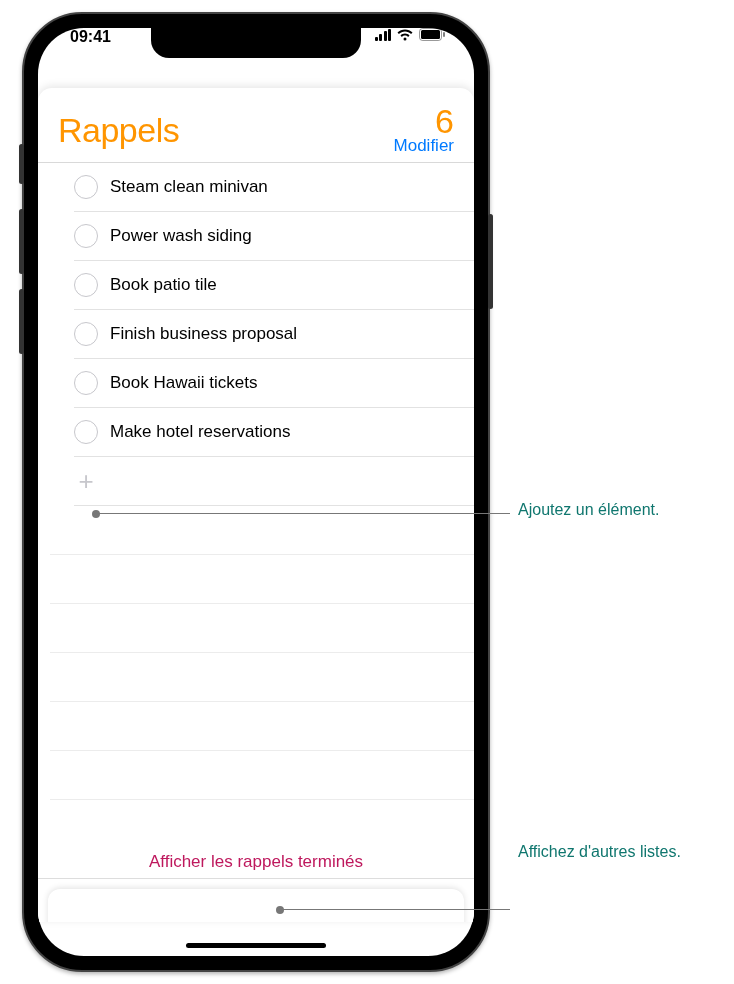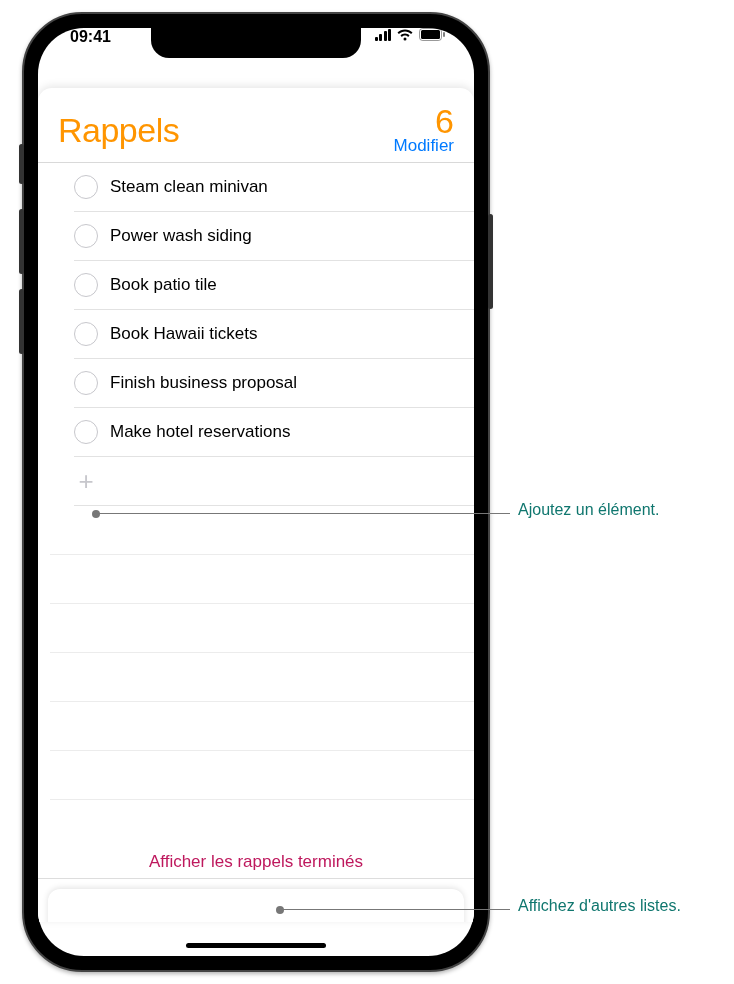--- a/index.html
+++ b/index.html
@@ -218,21 +218,21 @@
     content: "";
     position: absolute;
     left: -4px;
     top: -3.5px;
     width: 8px; height: 8px;
     background: #777;
     border-radius: 50%;
   }
   .c1 { left: 518px; top: 500px; }
   .cl1 { left: 96px; top: 513px; width: 414px; }
-  .c2 { left: 518px; top: 896px; }
+  .c2 { left: 518px; top: 842px; }
   .cl2 { left: 280px; top: 909px; width: 230px; }
 </style>
 </head>
 <body>
 
 <div class="phone">
   <div class="side-btn btn-left-1"></div>
   <div class="side-btn btn-left-2"></div>
   <div class="side-btn btn-left-3"></div>
   <div class="side-btn btn-right"></div>
@@ -288,27 +288,27 @@
         </div>
         <div class="row">
           <div class="row-inner">
             <div class="circle"></div>
             <div class="row-text">Book patio tile</div>
           </div>
         </div>
         <div class="row">
           <div class="row-inner">
             <div class="circle"></div>
+            <div class="row-text">Finish business proposal</div>
+          </div>
+        </div>
+        <div class="row">
+          <div class="row-inner">
+            <div class="circle"></div>
             <div class="row-text">Book Hawaii tickets</div>
-          </div>
-        </div>
-        <div class="row">
-          <div class="row-inner">
-            <div class="circle"></div>
-            <div class="row-text">Finish business proposal</div>
           </div>
         </div>
         <div class="row">
           <div class="row-inner">
             <div class="circle"></div>
             <div class="row-text">Make hotel reservations</div>
           </div>
         </div>
         <div class="row add-row">
           <div class="row-inner">

